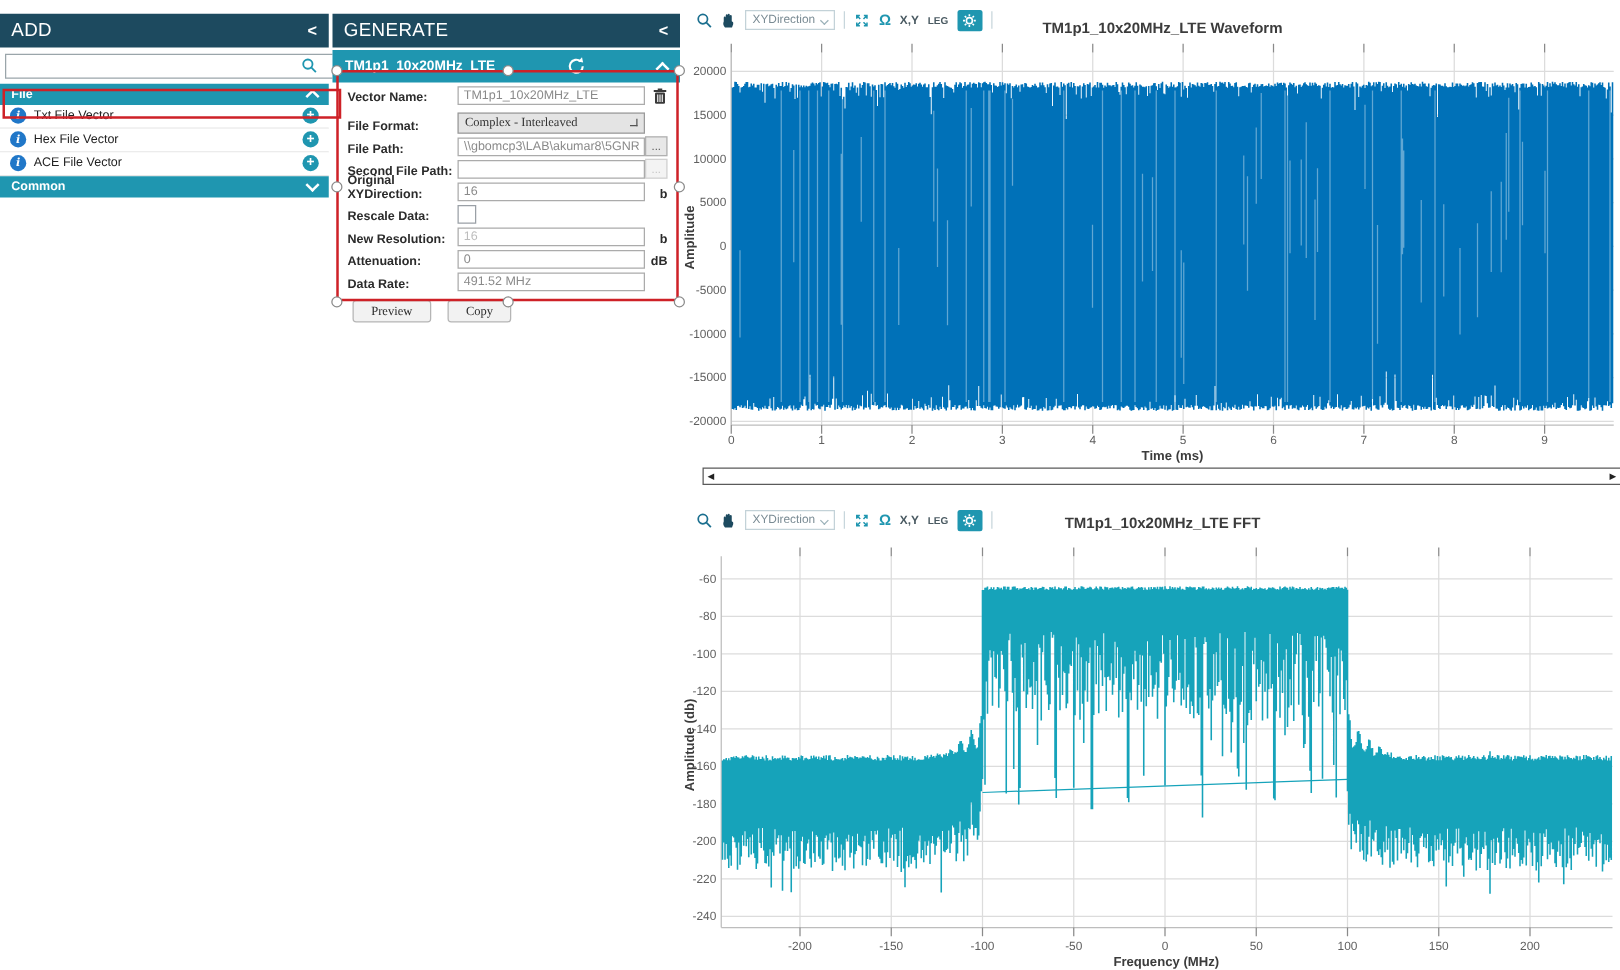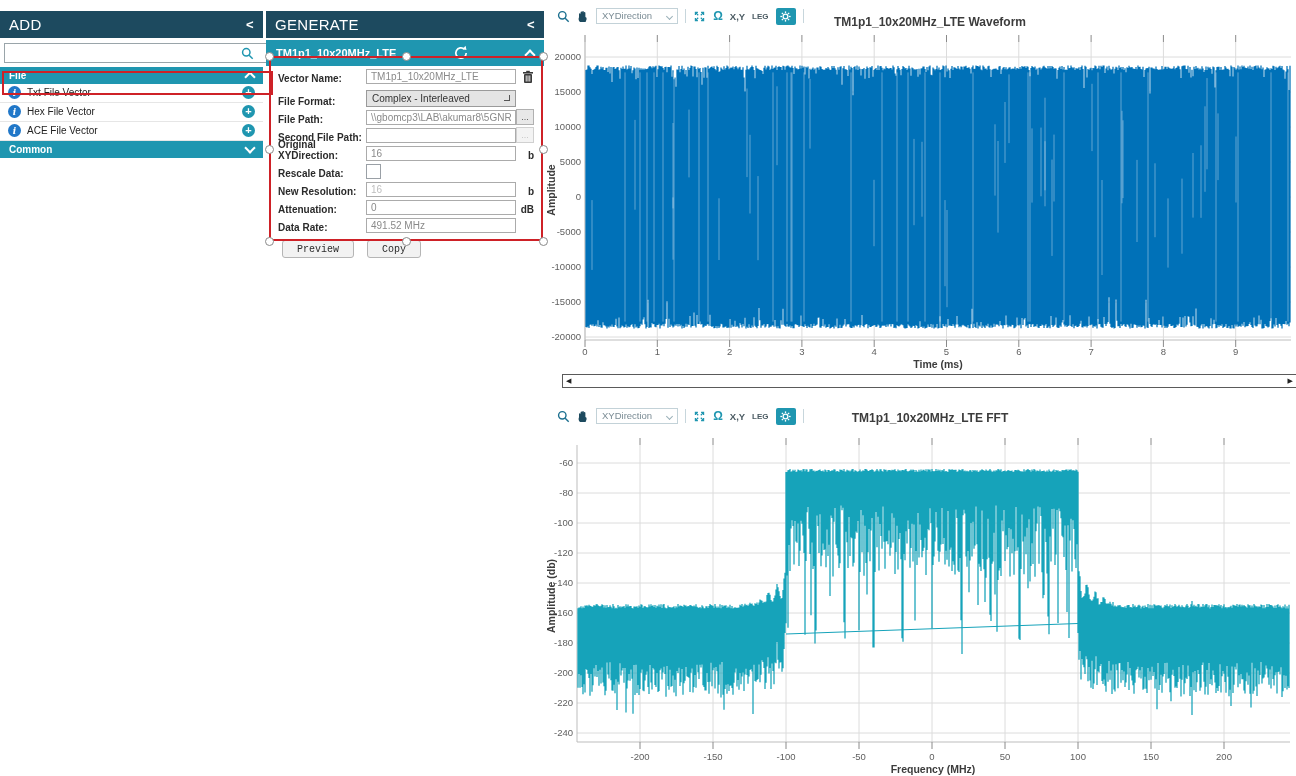--- a/index.html
+++ b/index.html
@@ -32,38 +32,38 @@
               justify-content:space-between;padding:0 10px;margin-top:2px;}
   .sub-title{font-size:11px;font-weight:700;}
   .frow{display:flex;align-items:flex-end;margin:3px 10px 0 12px;height:15px;}
   .frow label{width:88px;flex:none;font-size:10px;font-weight:700;color:#2b2b2b;}
   .tinput{flex:1;min-width:0;height:13px;border:1px solid #ababab;font-size:10px;color:#8a8a8a;
           padding:0 4px;background:#fff;outline:none;}
   .tinput.dis{color:#bdbdbd;}
   .slot{width:18px;flex:none;display:flex;justify-content:flex-end;align-items:center;}
   .unit{font-size:10px;font-weight:700;color:#2b2b2b;}
   .selectbox{flex:1;height:15px;background:#e4e4e4;border:1px solid #9a9a9a;display:flex;align-items:center;
-             justify-content:space-between;padding:0 5px;font-size:10px;color:#333;cursor:pointer;}
+             justify-content:space-between;padding:0 5px;font-size:10px;color:#333;cursor:pointer;font-family:Liberation Serif, serif;}
   .selectbox .chev{border-color:#555;width:5px;height:5px;border-width:1.5px;margin-top:-2px;}
   .browse{width:16px;height:14px;background:#e8e8e8;border:1px solid #b0b0b0;font-size:9px;color:#555;
           display:flex;align-items:center;justify-content:center;cursor:pointer;}
   .browse.dis{color:#c4c4c4;background:#f3f3f3;border-color:#d0d0d0;}
   .cbox{width:13px;height:13px;border:1px solid #9aa0a6;background:#fff;}
   .btn-row{display:flex;gap:13px;margin:7px 10px 0 16px;}
   .btn{height:18px;padding:0 14px;background:#f2f2f2;border:1px solid #b5b5b5;border-radius:3px;
-       font-size:10px;color:#2b2b2b;font-family:Liberation Mono, monospace;cursor:pointer;}
+       font-size:10px;color:#2b2b2b;font-family:Liberation Serif, serif;cursor:pointer;}
   
   .red-box{position:absolute;border:2px solid #ce2127;pointer-events:none;z-index:40;}
   .handle{position:absolute;width:7px;height:7px;background:#fff;border:1px solid #8a8a8a;border-radius:50%;z-index:41;}
   
   #charts{position:absolute;left:545px;top:0;width:751px;height:776px;background:#fff;}
   .chart-toolbar{position:absolute;left:12px;display:flex;align-items:center;gap:7px;height:18px;z-index:5;}
   .tb-ic{display:flex;align-items:center;cursor:pointer;}
   .dd{border:1px solid #c3d2d8;color:#7a8b94;font-size:9.5px;padding:1px 5px 2px 5px;display:flex;
-      align-items:center;gap:15px;cursor:pointer;background:#fff;}
+      align-items:center;gap:5px;cursor:pointer;background:#fff;}
   .dd .chev{border-color:#9ab0b8;width:4px;height:4px;border-width:1.5px;margin-top:2px;transform:rotate(45deg);}
   .tb-sep{width:1px;height:14px;background:#c7d6dc;}
   .tb-txt{font-size:9.5px;color:#4a5a62;font-weight:700;cursor:pointer;}
   .tb-txt.small{font-size:8px;}
   .omega{color:#1f96b0;font-weight:700;font-size:12px;line-height:1;cursor:pointer;}
   .gearbtn{width:20px;height:17px;background:#1f96b0;border:none;border-radius:2px;display:flex;
            align-items:center;justify-content:center;cursor:pointer;padding:0;}
   #wave-svg{position:absolute;left:0;top:0;}
   #fft-svg{position:absolute;left:0;top:396px;}
   #wave-svg text,#fft-svg text{font-family:"Liberation Sans",sans-serif;}

